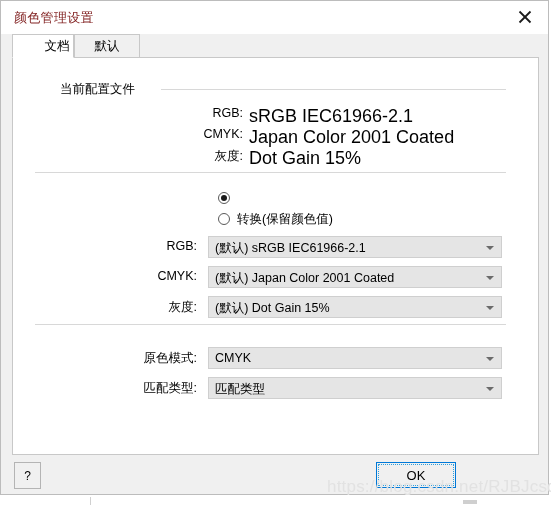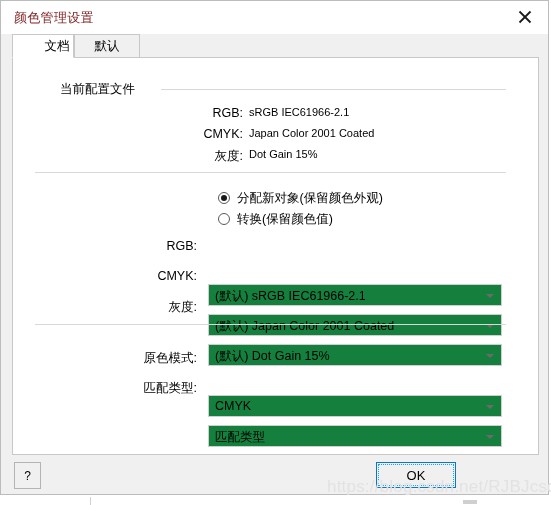--- a/index.html
+++ b/index.html
@@ -127,21 +127,21 @@
     position: absolute;
     left: 120px;
     width: 110px;
     text-align: right;
     font-size: 12.5px;
     white-space: nowrap;
   }
   .kv-value-box {
     position: absolute;
     left: 236px;
-    font-size: 11px;
+    font-size: 18px;
     white-space: nowrap;
   }
   #cur-rgb  { top: 48px; }
   #cur-cmyk { top: 69px; }
   #cur-gray { top: 90px; }
 
   
   .radio-row {
     position: absolute;
     left: 205px;
@@ -188,25 +188,24 @@
     text-align: right;
     font-size: 12.5px;
     white-space: nowrap;
   }
   .combo {
     position: absolute;
     left: 148px;
     top: 0;
     width: 294px;
     height: 22px;
-    background: #15803d;
+    background: #e5e5e5;
     border: 1px solid #cfcfcf;
     box-sizing: border-box;
     cursor: pointer;
-    margin-top: 48px;
   }
   .combo-text {
     position: absolute;
     left: 6px;
     top: 3px;
     font-size: 12.5px;
     white-space: nowrap;
     overflow: hidden;
     max-width: 262px;
     color: #000;
@@ -337,21 +336,20 @@
     </div>
     <div class="kv-row" id="cur-gray">
       <div class="kv-label-box">灰度:</div>
       <div class="kv-value-box">Dot Gain 15%</div>
     </div>
 
     <div class="rule" id="rule-mid"></div>
 
     <div class="radio-row" id="radio-assign">
       <span class="radio-mark checked"></span>
-      <span class="radio-label">分配新对象(保留颜色外观)</span>
     </div>
     <div class="radio-row" id="radio-convert">
       <span class="radio-mark"></span>
       <span class="radio-label">转换(保留颜色值)</span>
     </div>
 
     <div class="combo-row" id="row-rgb">
       <div class="combo-label">RGB:</div>
       <div class="combo">
         <span class="combo-text">(默认) sRGB IEC61966-2.1</span>

